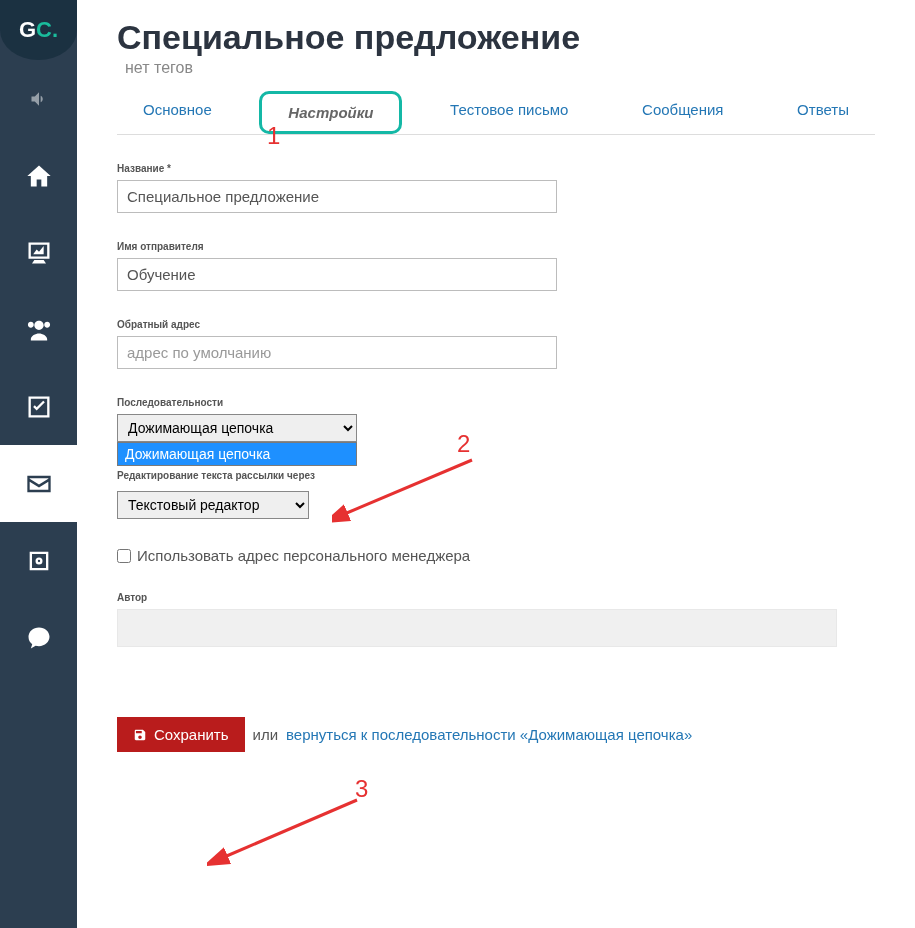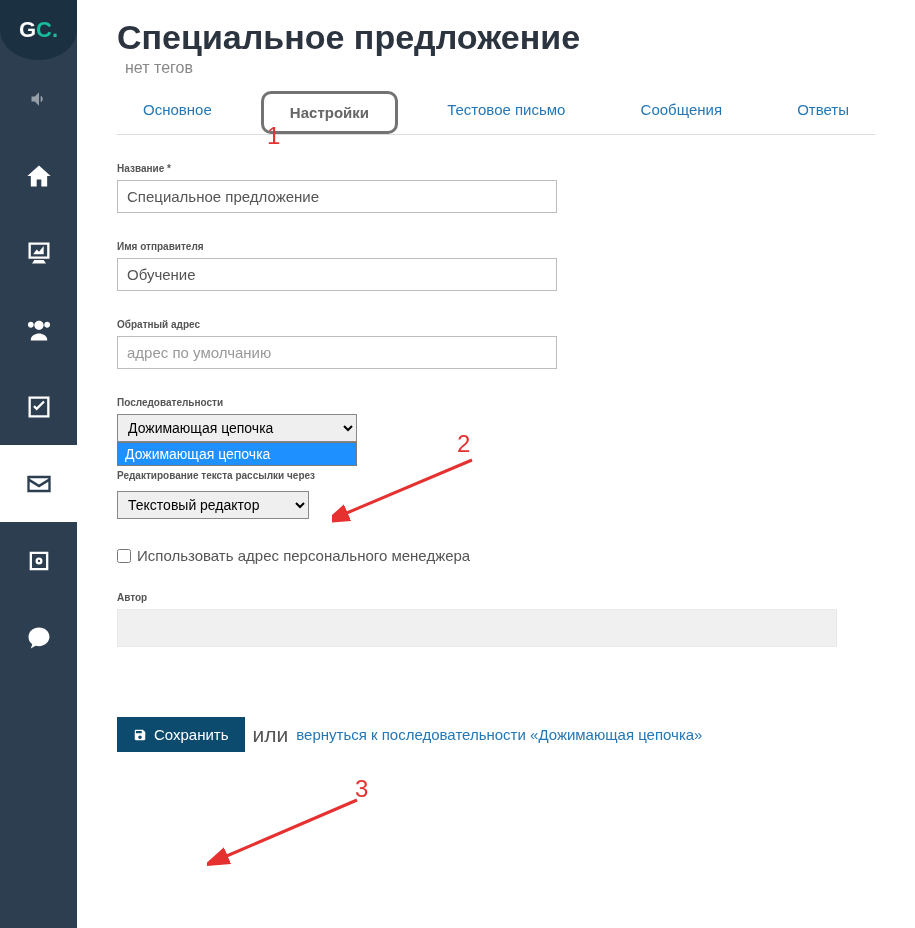--- a/index.html
+++ b/index.html
@@ -11,38 +11,38 @@
 .logo-c { color: #1abc9c; }
 .nav-item { width: 77px; height: 77px; display: flex; align-items: center; justify-content: center; color: #fff; cursor: pointer; }
 .nav-item.active { background: #fff; color: #2c3e50; }
 .nav-item svg { width: 28px; height: 28px; fill: currentColor; }
 .nav-item.small svg { width: 20px; height: 20px; opacity: 0.5; }
 .main { flex: 1; padding: 18px 40px 40px 40px; }
 .page-title { font-size: 34px; font-weight: 700; color: #2c3440; margin-bottom: 2px; }
 .tags-note { font-size: 16px; color: #888; margin: 0 0 14px 8px; }
 .tabs { display: flex; gap: 0; border-bottom: 1px solid #ddd; margin-bottom: 28px; position: relative; justify-content: space-between; }
 .tab { padding: 10px 26px; color: #2477b5; cursor: pointer; font-size: 15px; }
-.tab.highlighted { border: 3px solid #737373; border-radius: 10px; color: #666; font-weight: 600; }
+.tab.highlighted { border: 3px solid #14b8a6; border-radius: 10px; color: #666; font-weight: 600; font-style: italic; }
 .form-group { margin-bottom: 28px; }
 .label { font-size: 10px; font-weight: 700; color: #555; margin-bottom: 6px; display: block; }
 .text-input { width: 440px; padding: 7px 9px; border: 1px solid #bcbcbc; font-size: 15px; color: #555; }
 .text-input::placeholder { color: #999; }
 select.seq-select { width: 240px; padding: 4px 6px; border: 1px solid #888; font-size: 14px; }
 .dropdown-open { position: relative; width: 240px; margin-top: 0; }
 .dd-list { position: absolute; top: 0; left: 0; width: 240px; border: 1px solid #7a7a7a; background: #fff; z-index: 5; }
 .dd-item { padding: 3px 7px; font-size: 14px; cursor: pointer; }
 .dd-item.sel { background: #1e90ff; color: #fff; }
 .editor-select { width: 192px; padding: 4px 6px; border: 1px solid #888; font-size: 14px; margin-top: 4px; }
 .checkbox-row { display: flex; align-items: center; gap: 6px; font-size: 15px; color: #555; }
 .checkbox-row input { width: 14px; height: 14px; }
 .author-box { width: 100%; max-width: 720px; height: 38px; background: #f0f0f0; border: 1px solid #e8e8e8; }
 .save-row { display: flex; align-items: center; gap: 8px; margin-top: 70px; }
-.btn-save { background: #0c4a6e; color: #fff; border: none; padding: 9px 16px; font-size: 15px; cursor: pointer; display: flex; align-items: center; gap: 7px; }
+.btn-save { background: #b91c1c; color: #fff; border: none; padding: 9px 16px; font-size: 15px; cursor: pointer; display: flex; align-items: center; gap: 7px; }
 .btn-save svg { width: 14px; height: 14px; fill: #fff; }
-.or-text { color: #555; font-size: 21px; }
+.or-text { color: #555; font-size: 15px; }
 .back-link { color: #2477b5; font-size: 15px; text-decoration: none; cursor: pointer; }
 .anno-num { position: absolute; color: #e63131; font-size: 24px; font-weight: 500; pointer-events: none; }
 .arrow-svg { position: absolute; pointer-events: none; }
 .container { position: relative; }
 </style>
 </head>
 <body>
 
 <div class="app">
   <div class="sidebar">

